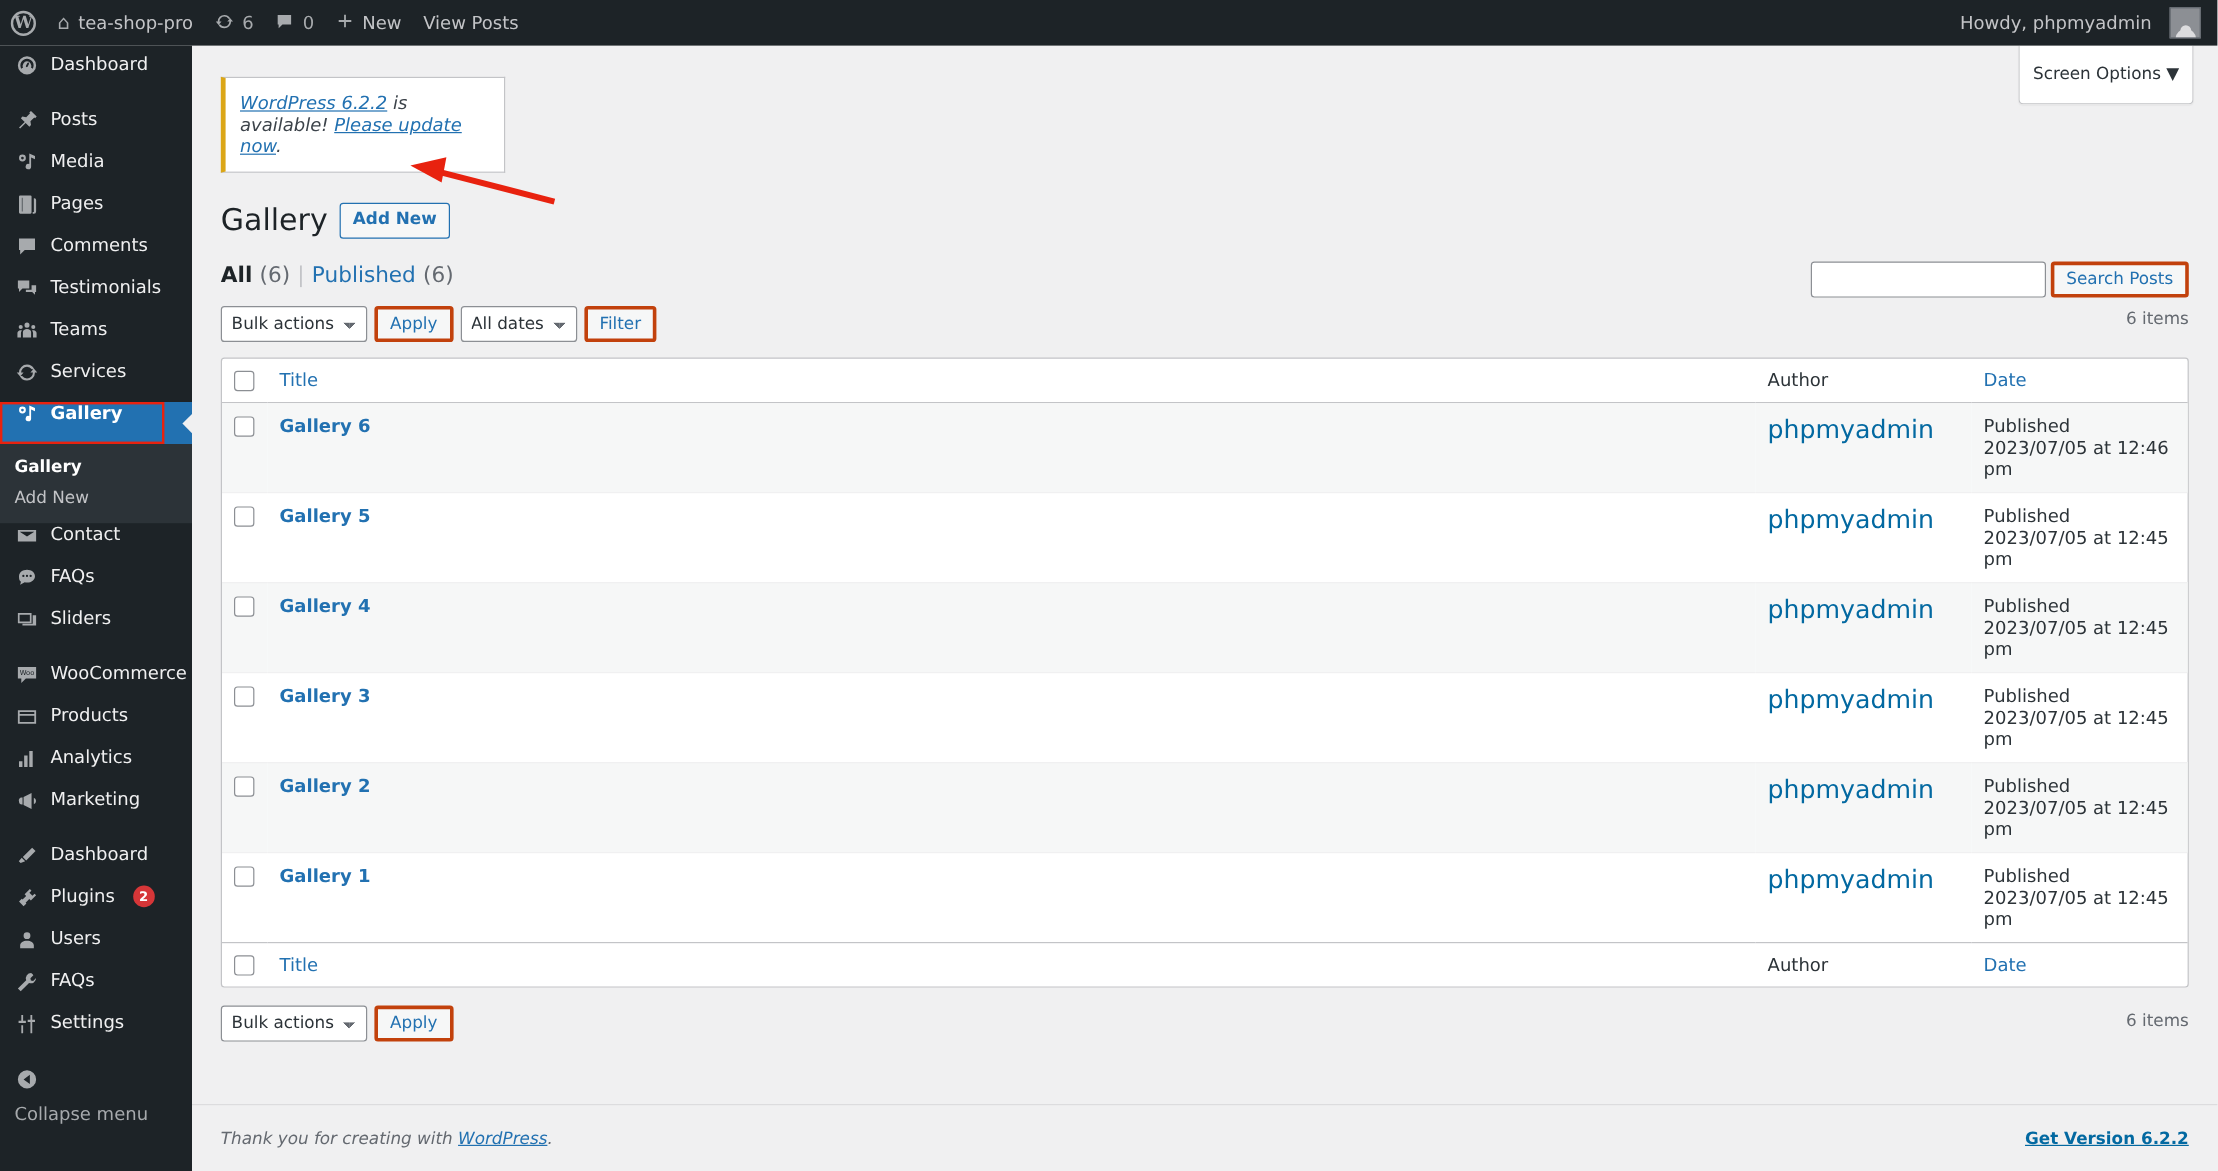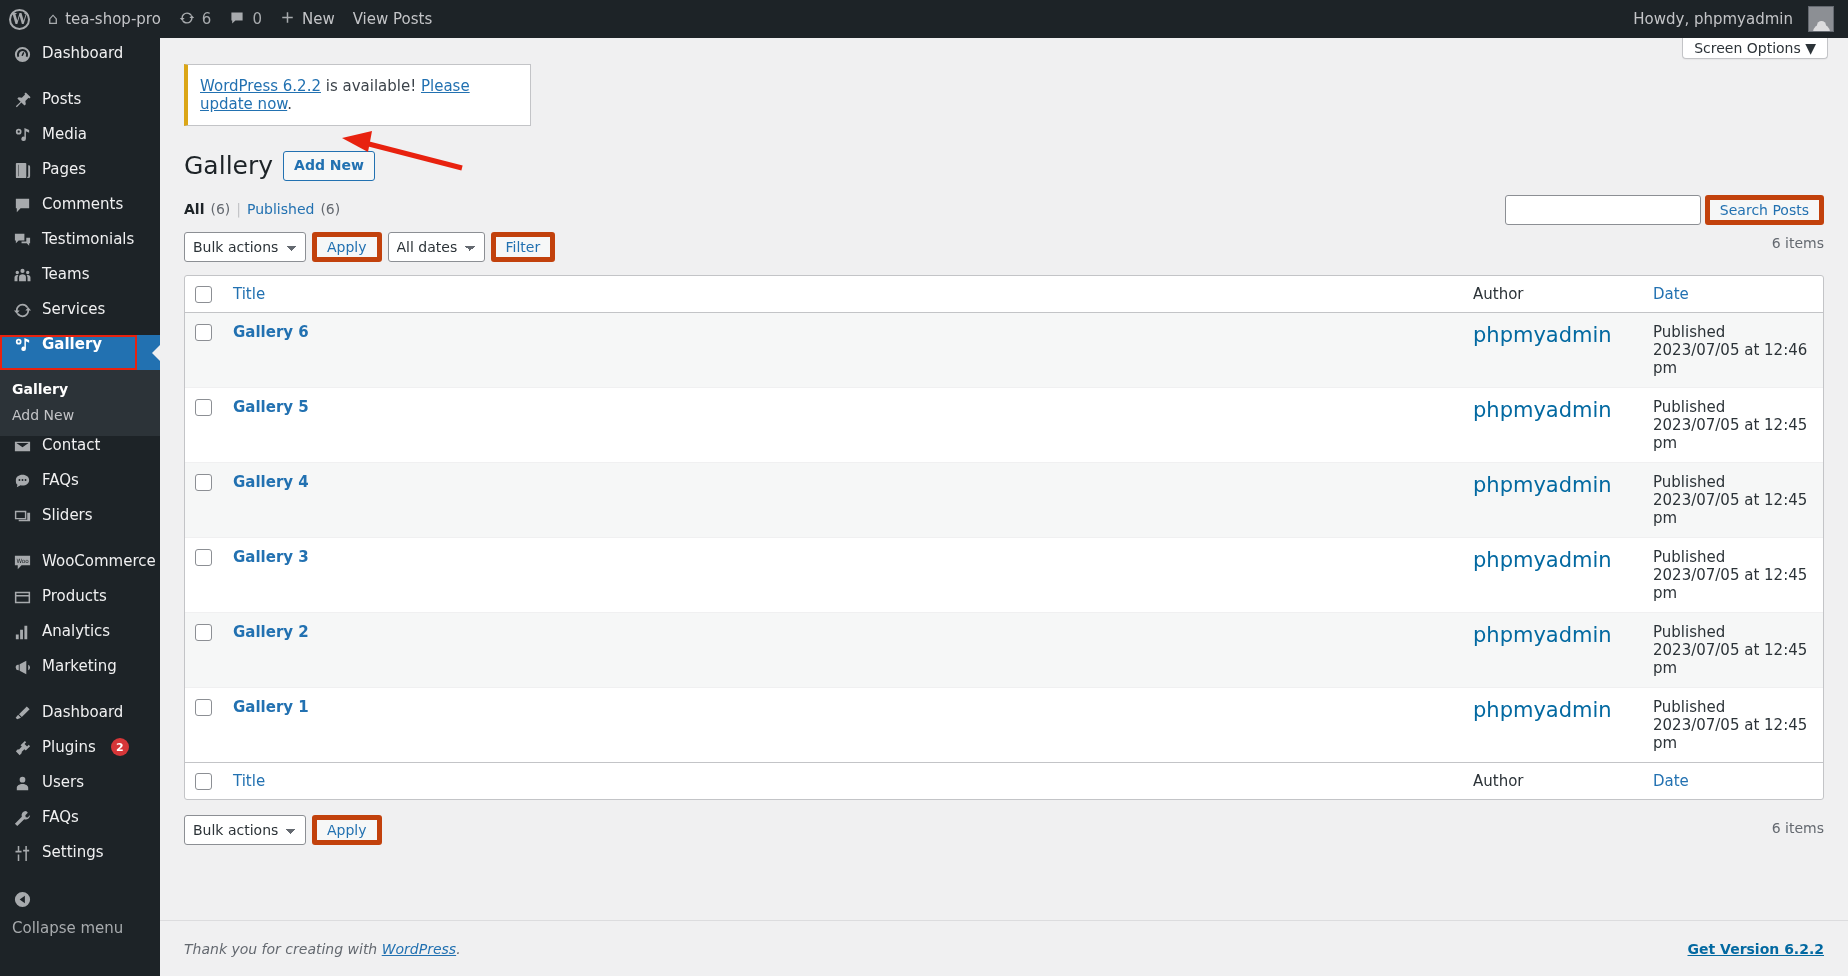--- a/index.html
+++ b/index.html
@@ -90,21 +90,21 @@
 
   
   #content {
     position:absolute; top:38px; left:160px;
     width:1688px; height:938px; background:#f0f0f1;
   }
   .screen-meta {
     position:absolute; right:20px; top:0px;
     background:#fff; border:1px solid #c3c4c7; border-top:none;
     border-radius:0 0 4px 4px;
-    padding:2px 11px; font-size:14px; color:#2c3338;
+    padding:16px 11px; font-size:14px; color:#2c3338;
     box-shadow:0 1px 1px rgba(0,0,0,.04);
   }
   .wrap { padding:0 24px 0 24px; }
   .notice {
     margin:26px 0 0 0; background:#fff; border:1px solid #c3c4c7;
     border-left:4px solid #dba617; padding:12px 12px;
     font-size:15px; color:#3c434a;
   }
   .notice a { color:#2271b1; text-decoration:underline; }
   .page-title-row {
@@ -112,21 +112,21 @@
   }
   h1.page-title {
     font-size:25px; font-weight:400; color:#1d2327; margin:0; line-height:1.3;
   }
   .page-title-action {
     font-size:14px; color:#2271b1; border:1px solid #2271b1; background:#f6f7f7;
     border-radius:3px; padding:2px 10px; font-weight:600; line-height:1.7;
     cursor:pointer;
   }
   .subsubsub {
-    margin:18px 0 0 0; font-size:14px; color:#2c3338; display:flex; gap:6px; align-items:flex-end;
+    margin:18px 0 0 0; font-size:18px; color:#2c3338; display:flex; gap:6px; align-items:flex-end;
   }
   .subsubsub a { color:#2271b1; }
   .subsubsub .cur { color:#1d2327; font-weight:600; }
   .subsubsub .count { color:#646970; }
   .subsubsub .divider { color:#c3c4c7; }
 
   .tablenav {
     display:flex; align-items:center; margin-top:14px; height:32px; position:relative;
   }
   .tablenav.bottom { margin-top:14px; }
@@ -136,21 +136,21 @@
     background:#fff; border:1px solid #8c8f94; border-radius:3px;
     height:30px; padding:0 26px 0 8px; margin-right:6px; cursor:pointer;
     background-image:
       linear-gradient(45deg, transparent 50%, #646970 50%),
       linear-gradient(135deg, #646970 50%, transparent 50%);
     background-position: calc(100% - 14px) 13px, calc(100% - 9px) 13px;
     background-size:5px 5px, 5px 5px;
     background-repeat:no-repeat;
   }
   .btn {
-    font-size:14px; color:#2271b1; background:#f6f7f7; border:5px solid #c2410c;
+    font-size:14px; color:#2271b1; background:#f6f7f7; border:3px solid #c2410c;
     border-radius:3px; height:30px; padding:0 10px; cursor:pointer; margin-right:6px;
     font-family:"DejaVu Sans",sans-serif;
   }
   .search-box {
     position:absolute; right:0; top:-36px; display:flex; align-items:center; gap:4px;
   }
   .search-box input {
     width:196px; height:30px; border:1px solid #8c8f94; border-radius:3px;
     background:#fff; padding:0 8px; font-size:14px; font-family:"DejaVu Sans",sans-serif;
   }
@@ -477,21 +477,21 @@
 
 <div id="content">
 
   <div class="screen-meta">
     <span>Screen Options</span>
     <span>▼</span>
   </div>
 
   <div class="wrap">
 
-    <div class="notice" style="width:347px;">
+    <div class="notice" style="width:237px;font-style:italic;">
       <a href="#">WordPress 6.2.2</a><span> is available! </span><a href="#">Please update now</a><span>.</span>
     </div>
 
     <div class="page-title-row">
       <h1 class="page-title">Gallery</h1>
       <a class="page-title-action">Add New</a>
     </div>
 
     <div class="subsubsub">
       <a class="cur">All</a>

